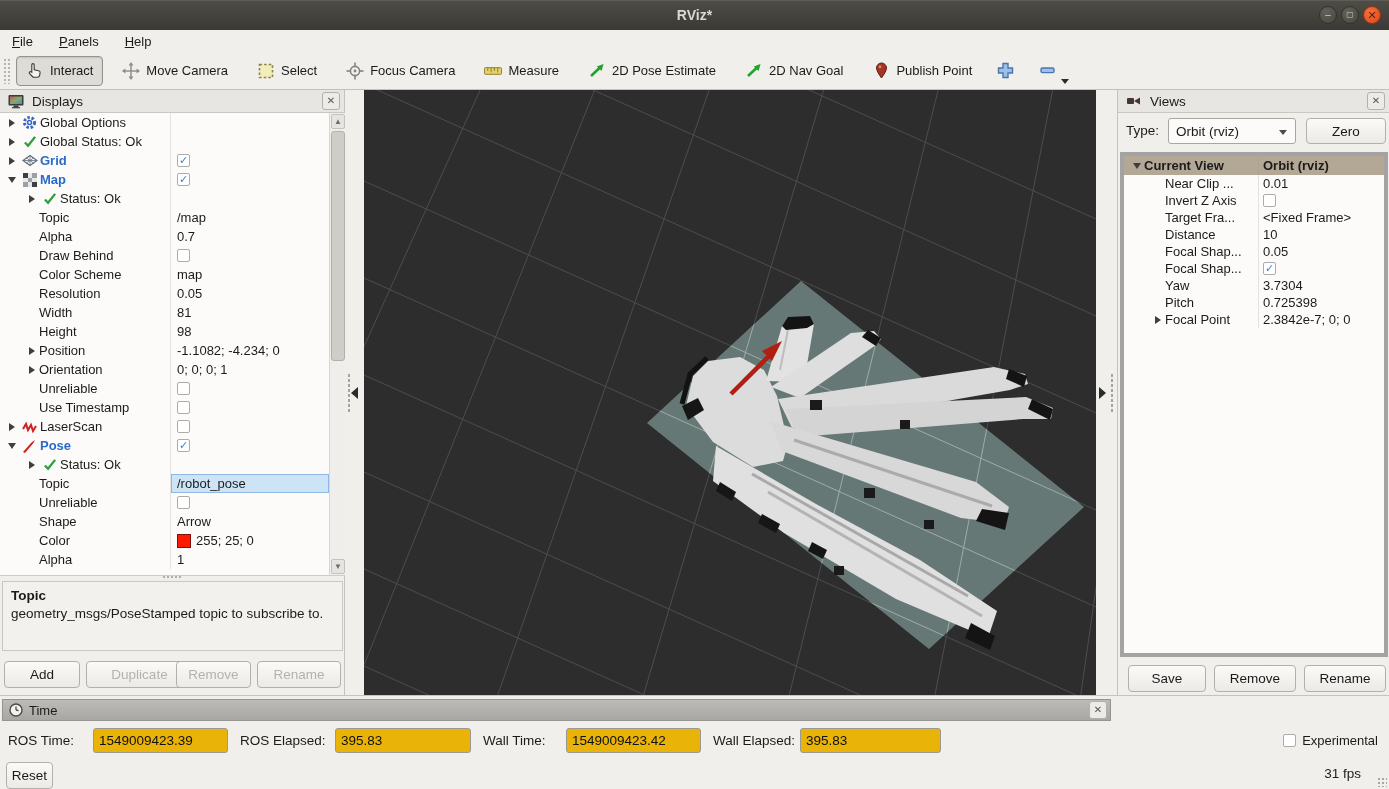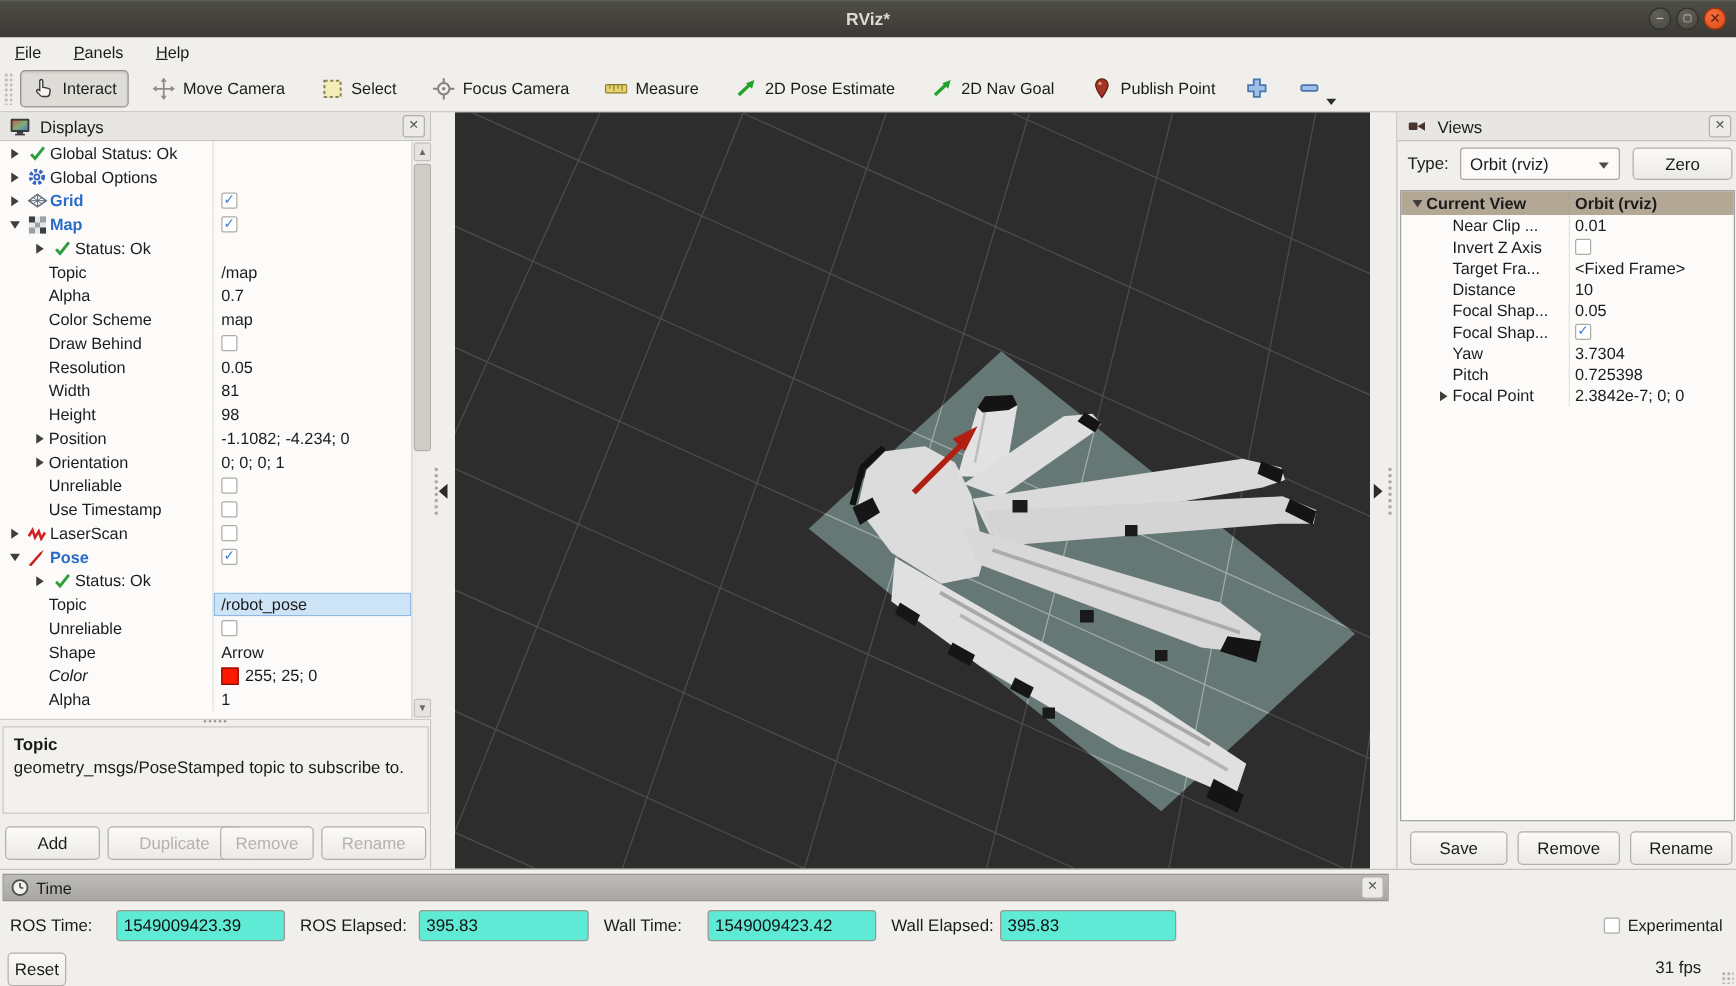--- a/index.html
+++ b/index.html
@@ -81,34 +81,34 @@
   .vsplit.right .grip{right:3px;}
   
   .viewport{width:732px;height:605px;background:#2d2d2d;position:relative;overflow:hidden;}
   
   .views{width:272px;border-left:1px solid #c5c3be;box-sizing:border-box;}
   .type-row{position:absolute;top:28px;left:0;width:100%;height:27px;}
   .type-label{position:absolute;left:8px;top:5px;font-size:13.5px;}
   .dropdown{position:absolute;left:50px;top:0;width:128px;height:26px;background:#fcfbf9;border:1px solid #a8a6a0;border-radius:3px;
     box-sizing:border-box;display:flex;align-items:center;padding-left:7px;font-size:13.5px;}
   .dd-caret{position:absolute;right:8px;top:11px;width:0;height:0;border-left:4px solid transparent;border-right:4px solid transparent;border-top:5px solid #4c4b46;}
-  .views-tree{position:absolute;left:2px;top:62px;width:268px;height:505px;background:#fcfbf9;border:1px solid #a3a3a3;box-sizing:border-box;}
+  .views-tree{position:absolute;left:2px;top:62px;width:268px;height:505px;background:#fcfbf9;border:4px solid #a3a3a3;box-sizing:border-box;}
   .vrow{display:flex;height:17px;align-items:center;font-size:13px;}
   .vrow.header{height:19px;background:#b3a795;font-weight:bold;}
   .vname{width:134px;display:flex;align-items:center;height:100%;box-sizing:border-box;white-space:nowrap;overflow:hidden;}
   .vval{flex:1;display:flex;align-items:center;height:100%;padding-left:4px;border-left:1px solid #e4e2de;box-sizing:border-box;white-space:nowrap;overflow:hidden;}
   .vrow.header .vval{border-left:1px solid #a2968445;}
   .views .btn-row{top:575px;}
   
   .timebar{position:absolute;left:0;top:695px;width:100%;height:94px;background:#f1efec;border-top:1px solid #c5c3be;box-sizing:border-box;}
   .time-header{position:absolute;left:2px;top:3px;width:1109px;height:22px;background:linear-gradient(#bdbbb7,#a9a7a3);
     border:1px solid #969490;box-sizing:border-box;display:flex;align-items:center;gap:6px;padding:0 3px 0 6px;}
   .time-fields{position:absolute;left:0;top:32px;width:100%;height:26px;}
   .tf-label{position:absolute;top:5px;font-size:13.5px;}
-  .tf-input{position:absolute;top:0;height:25px;background:#5eead4;border:1px solid #9b9992;border-radius:3px;box-sizing:border-box;
+  .tf-input{position:absolute;top:0;height:25px;background:#eab308;border:1px solid #9b9992;border-radius:3px;box-sizing:border-box;
     font-family:inherit;font-size:13.5px;padding:0 5px;color:#111;}
   .experimental{position:absolute;right:11px;top:37px;display:flex;align-items:center;gap:6px;font-size:13px;}
   .reset-btn{left:6px;top:66px;width:47px;}
   .fps{position:absolute;right:28px;top:70px;font-size:13.5px;color:#222;}
   .resize-grip{position:absolute;right:2px;bottom:2px;width:10px;height:10px;
     background-image:radial-gradient(#aaa8a1 1px,transparent 1.2px);background-size:4px 4px;}
   svg{display:block;}
 </style>
 </head>
 <body>
@@ -256,40 +256,40 @@
         <span class="ph-close">✕</span>
       </div>
       <div class="tree-box">
         <div id="displays-rows">
             <div class="trow">
               <span class="tname" style="padding-left: 4px;">
                 <span class="exp-slot">
                   <span class="exp-c"></span>
                 </span>
                 <span class="icon-slot">
-                  <svg width="14" height="13" viewBox="0 0 15 14">
-                    <path d="M2 8l3.4 3.6L13 2" fill="none" stroke="#2f9e3c" stroke-width="2.5"></path>
-                  </svg>
-                </span>
-                <span class="">Global Status: Ok</span>
-              </span>
-              <span class="tval"></span>
-            </div>
-            <div class="trow">
-              <span class="tname" style="padding-left: 4px;">
-                <span class="exp-slot">
-                  <span class="exp-c"></span>
-                </span>
-                <span class="icon-slot">
                   <svg width="15" height="15" viewBox="0 0 16 16">
                     <circle cx="8" cy="8" r="5.4" fill="none" stroke="#3566c4" stroke-width="3.1" stroke-dasharray="2.6 1.9"></circle>
                     <circle cx="8" cy="8" r="2.1" fill="none" stroke="#3566c4" stroke-width="1.6"></circle>
                   </svg>
                 </span>
                 <span class="">Global Options</span>
+              </span>
+              <span class="tval"></span>
+            </div>
+            <div class="trow">
+              <span class="tname" style="padding-left: 4px;">
+                <span class="exp-slot">
+                  <span class="exp-c"></span>
+                </span>
+                <span class="icon-slot">
+                  <svg width="14" height="13" viewBox="0 0 15 14">
+                    <path d="M2 8l3.4 3.6L13 2" fill="none" stroke="#2f9e3c" stroke-width="2.5"></path>
+                  </svg>
+                </span>
+                <span class="">Global Status: Ok</span>
               </span>
               <span class="tval"></span>
             </div>
             <div class="trow">
               <span class="tname" style="padding-left: 4px;">
                 <span class="exp-slot">
                   <span class="exp-c"></span>
                 </span>
                 <span class="icon-slot">
                   <svg width="16" height="13" viewBox="0 0 16 13">
@@ -352,33 +352,33 @@
                 <span class="exp-slot"></span>
                 <span class="">Alpha</span>
               </span>
               <span class="tval">
                 <span>0.7</span>
               </span>
             </div>
             <div class="trow">
               <span class="tname" style="padding-left: 24px;">
                 <span class="exp-slot"></span>
+                <span class="">Draw Behind</span>
+              </span>
+              <span class="tval">
+                <span class="cb"></span>
+              </span>
+            </div>
+            <div class="trow">
+              <span class="tname" style="padding-left: 24px;">
+                <span class="exp-slot"></span>
                 <span class="">Color Scheme</span>
               </span>
               <span class="tval">
                 <span>map</span>
-              </span>
-            </div>
-            <div class="trow">
-              <span class="tname" style="padding-left: 24px;">
-                <span class="exp-slot"></span>
-                <span class="">Draw Behind</span>
-              </span>
-              <span class="tval">
-                <span class="cb"></span>
               </span>
             </div>
             <div class="trow">
               <span class="tname" style="padding-left: 24px;">
                 <span class="exp-slot"></span>
                 <span class="">Resolution</span>
               </span>
               <span class="tval">
                 <span>0.05</span>
               </span>
@@ -508,21 +508,21 @@
             <div class="trow">
               <span class="tname" style="padding-left: 24px;">
                 <span class="exp-slot"></span>
                 <span class="">Shape</span>
               </span>
               <span class="tval">
                 <span>Arrow</span>
               </span>
             </div>
             <div class="trow">
-              <span class="tname" style="padding-left: 24px; font-style: italic;">
+              <span class="tname" style="padding-left: 24px;">
                 <span class="exp-slot"></span>
                 <span class="">Color</span>
               </span>
               <span class="tval">
                 <span class="swatch" style="background:#ff1900"></span>
                 <span>255; 25; 0</span>
               </span>
             </div>
             <div class="trow">
               <span class="tname" style="padding-left: 24px;">

